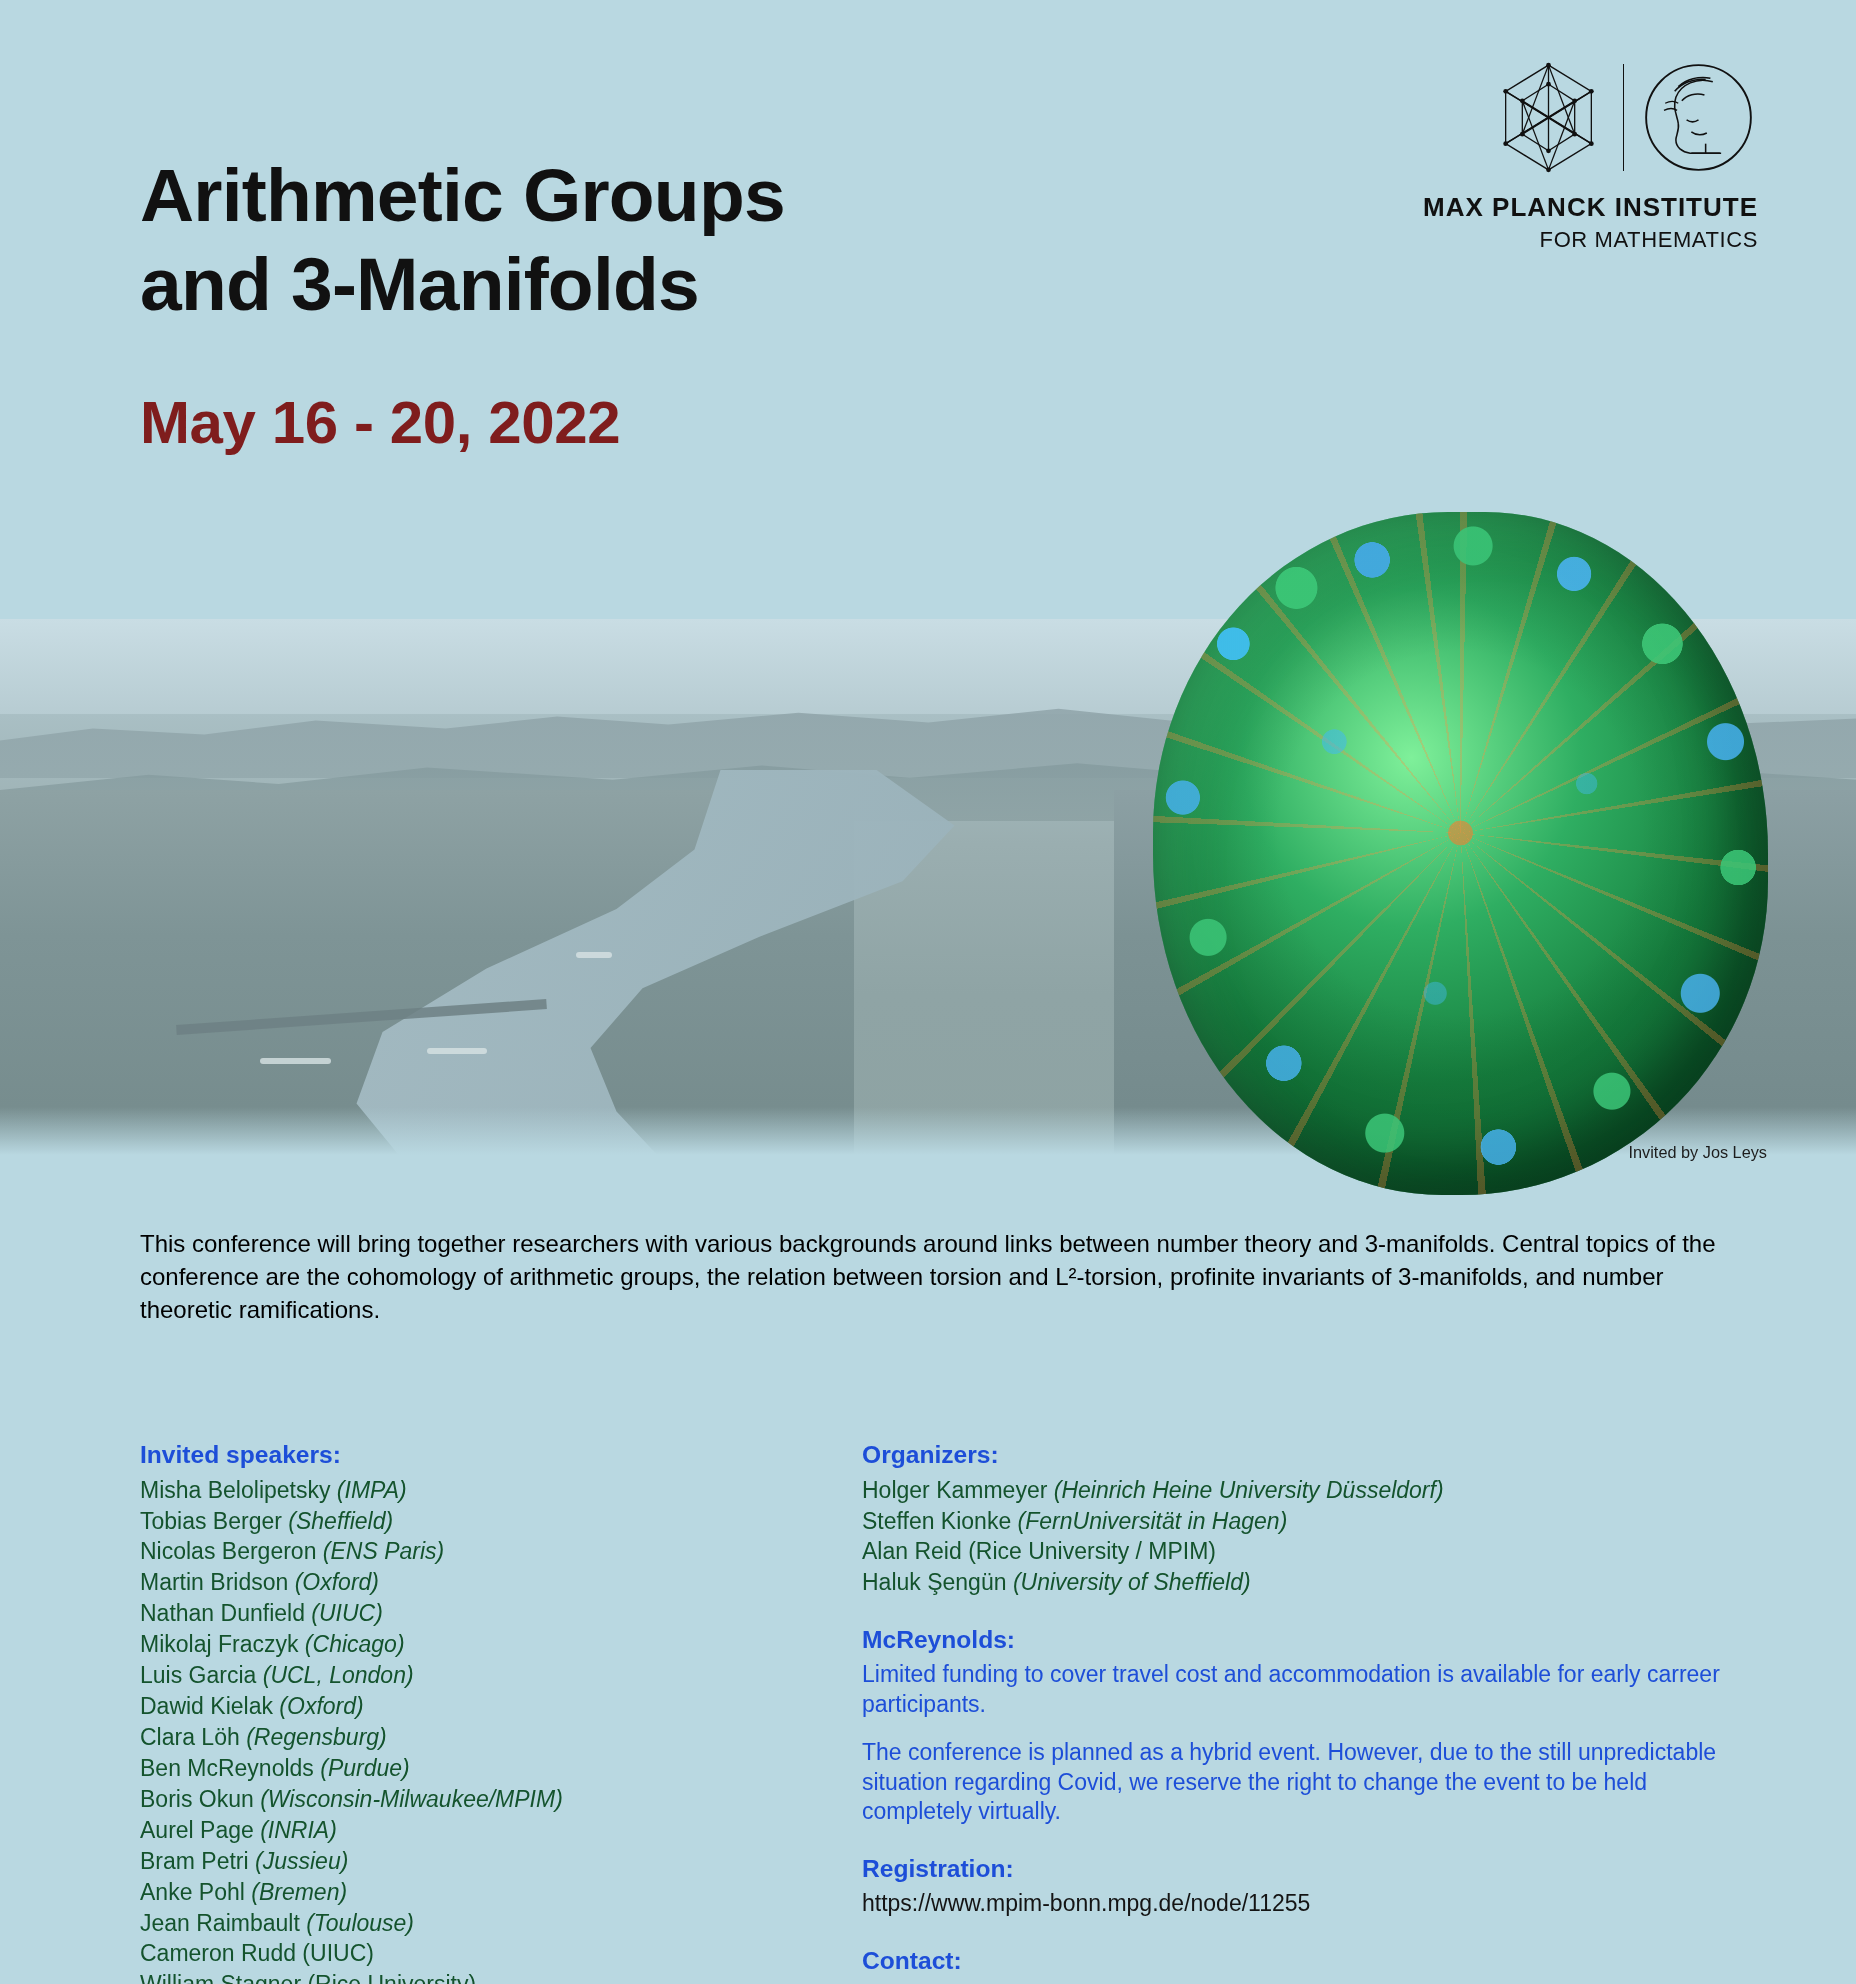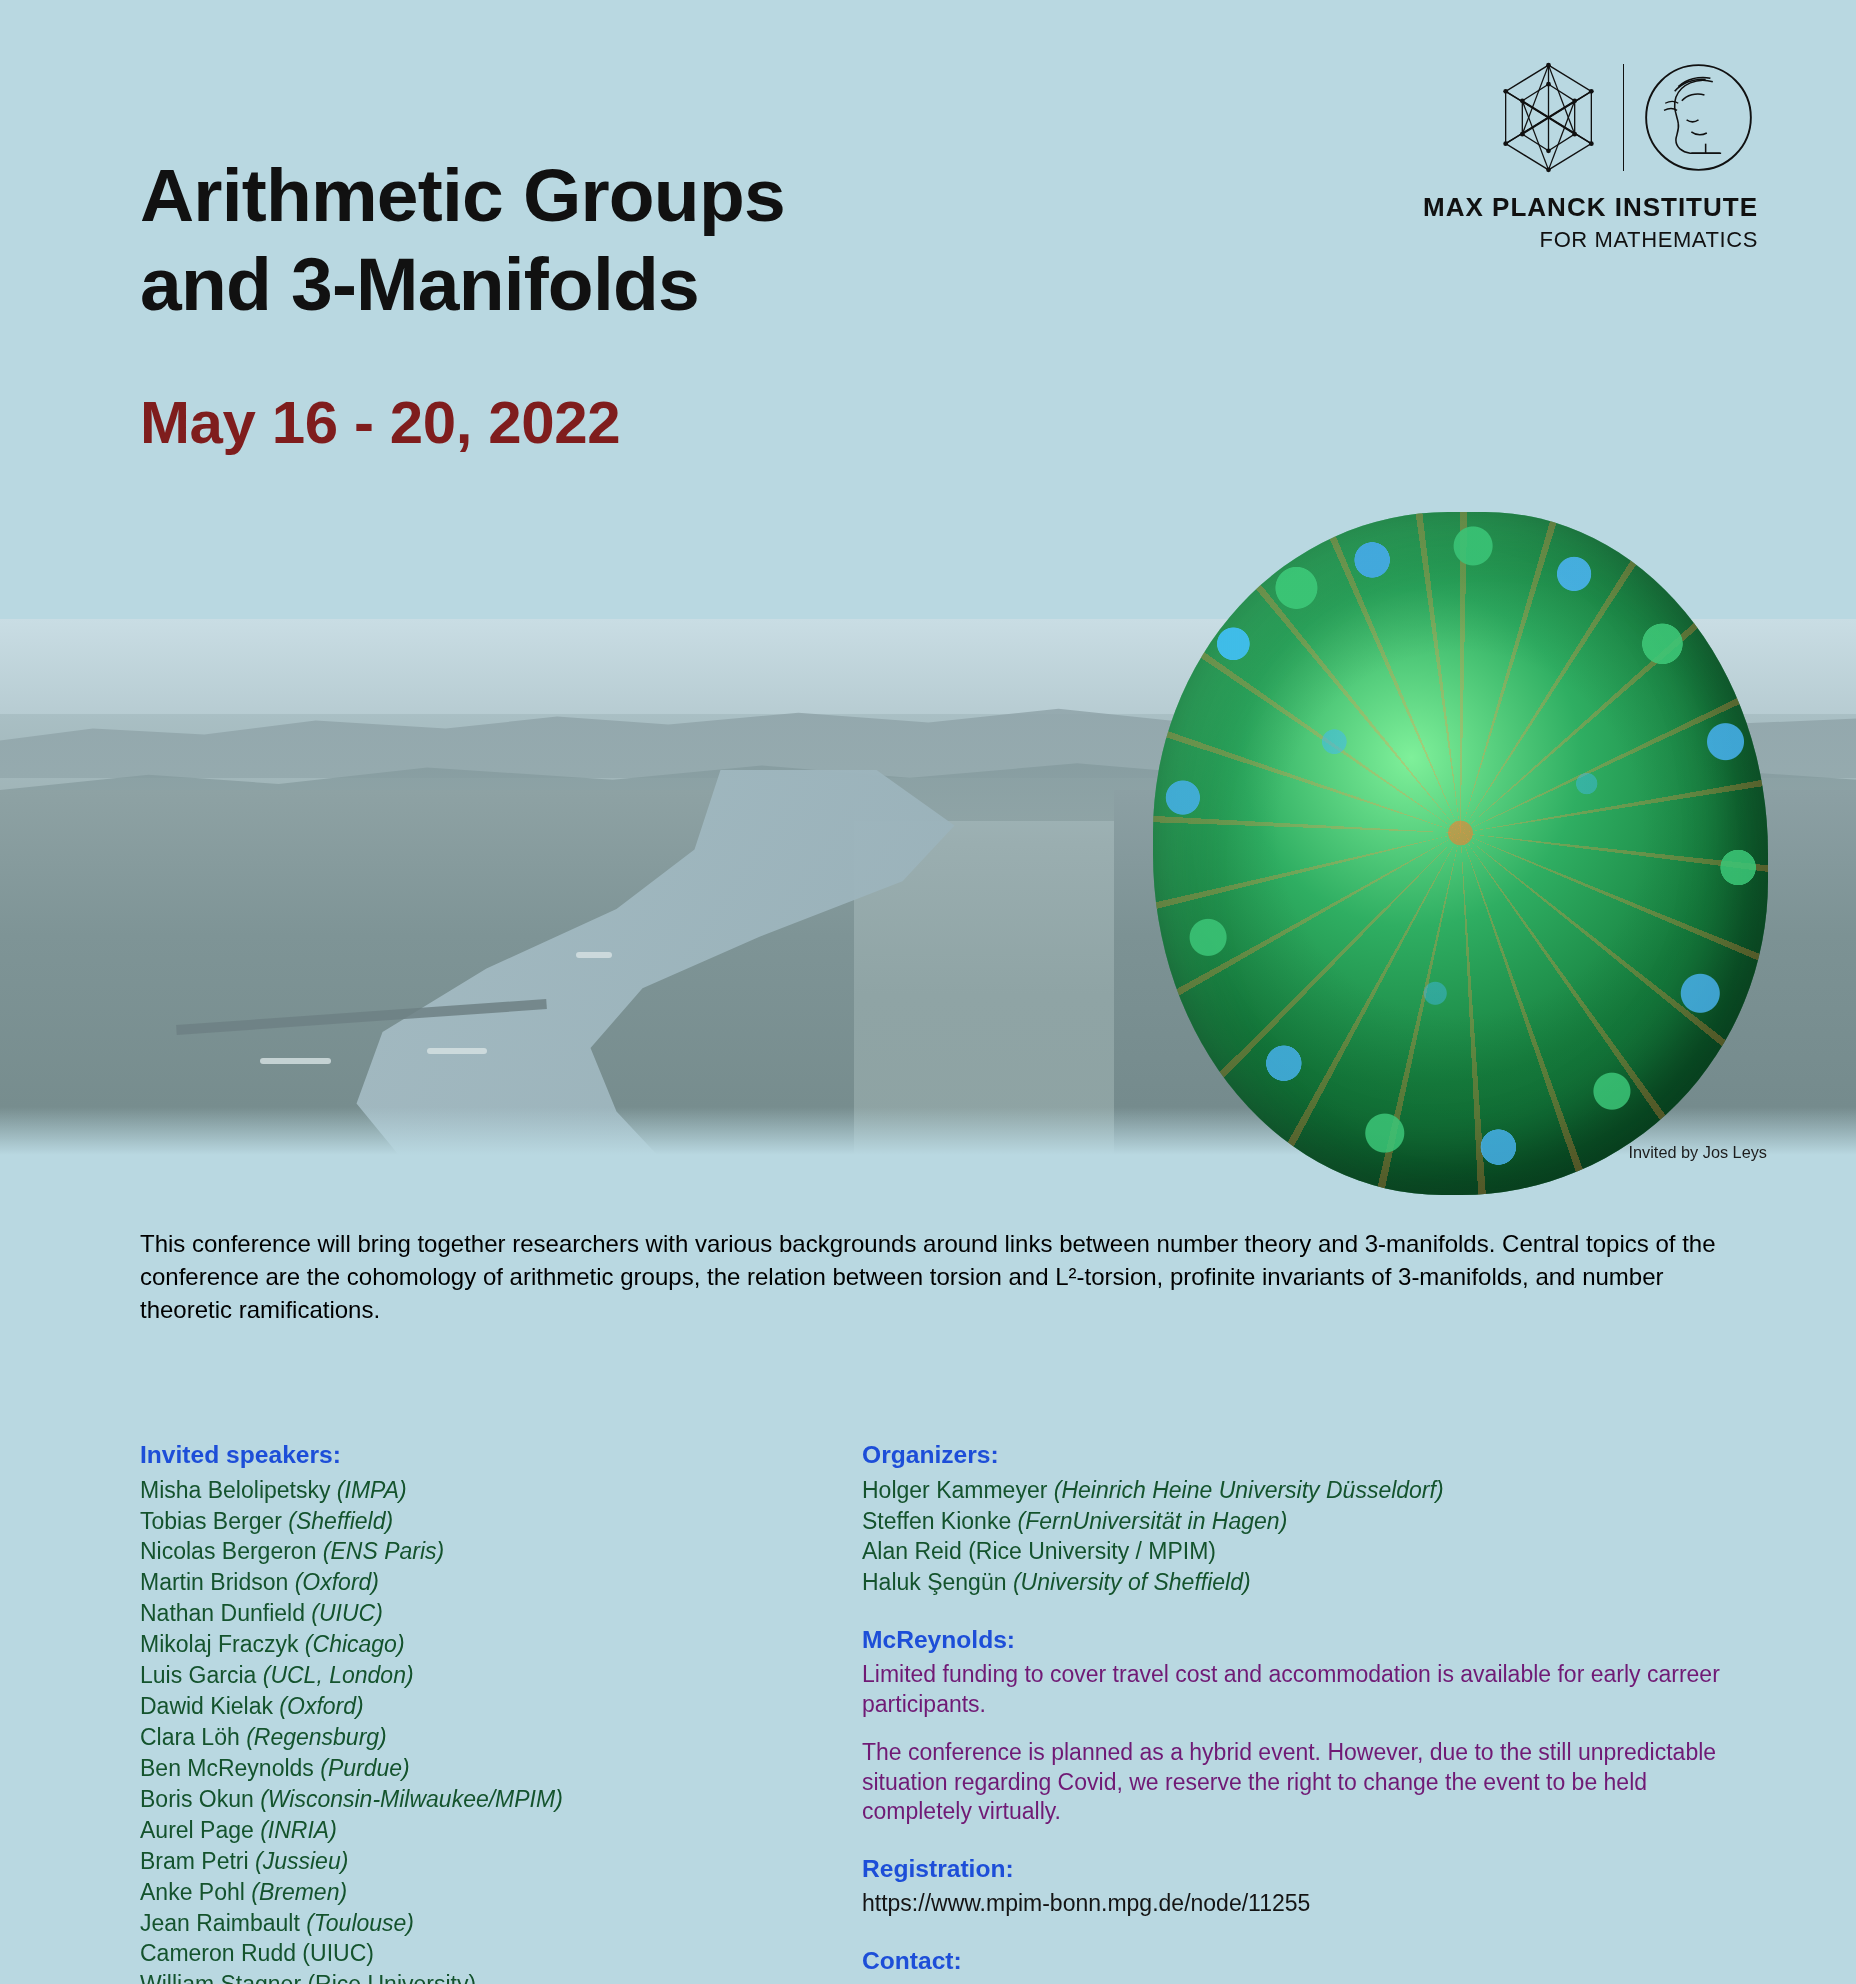--- a/index.html
+++ b/index.html
@@ -246,21 +246,21 @@
     line-height: 1.345;
     color: #14532d;
     white-space: nowrap;
   }
   .aff { font-style: italic; }
 
   .block { margin-top: 28px; }
   .para {
     font-size: 23px;
     line-height: 1.30;
-    color: #701a75;
+    color: #1d4ed8;
   }
   .para + .para { margin-top: 18px; }
   .reg-url, .contact-line {
     font-size: 23px;
     line-height: 1.30;
     color: #141414;
   }
 </style>
 </head>
 <body>

